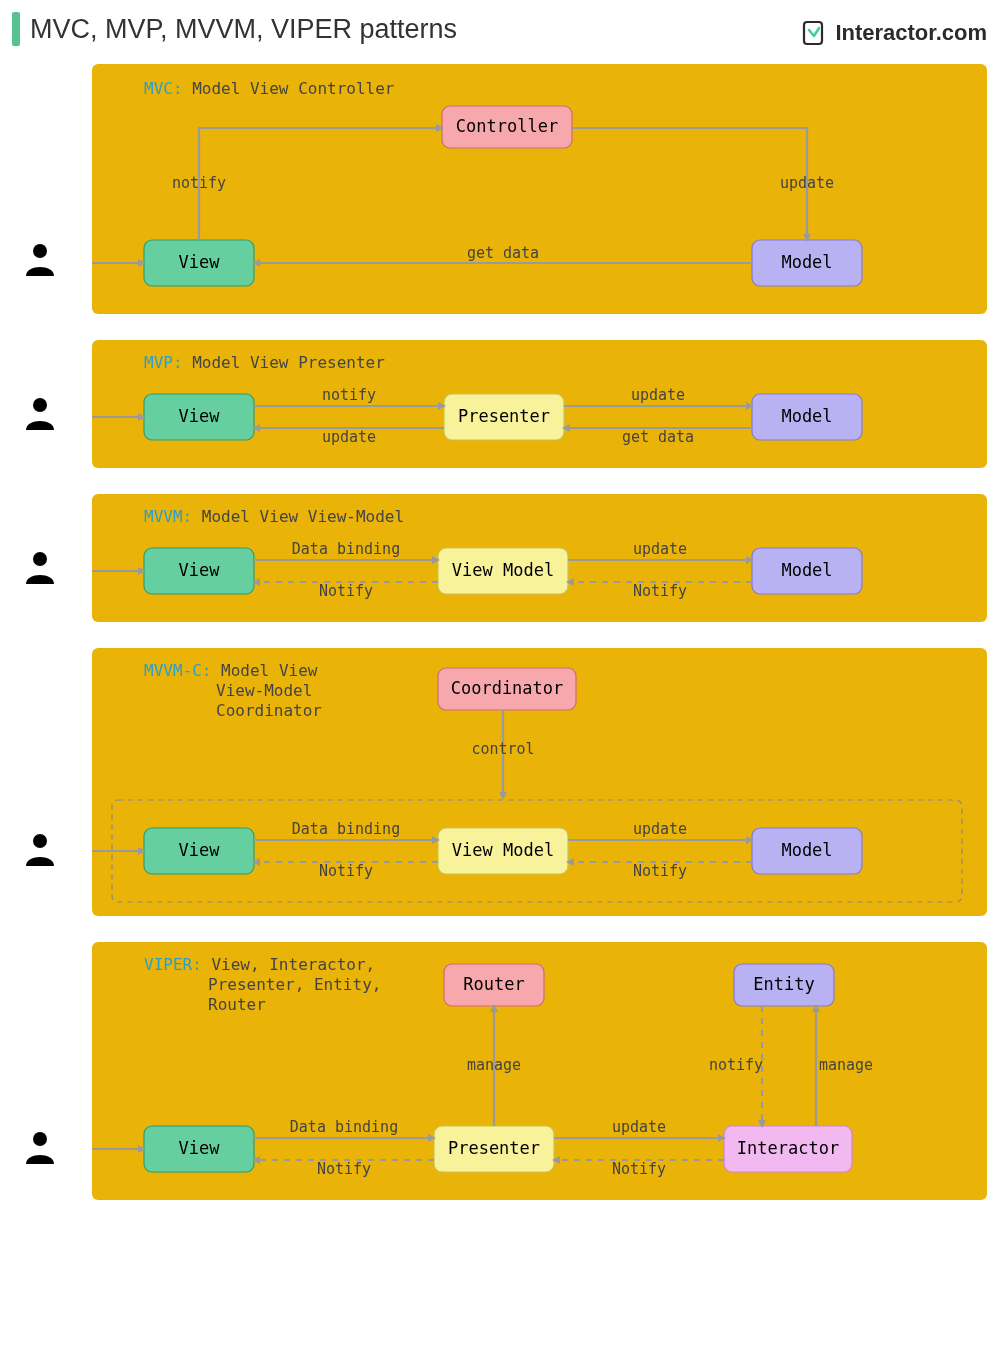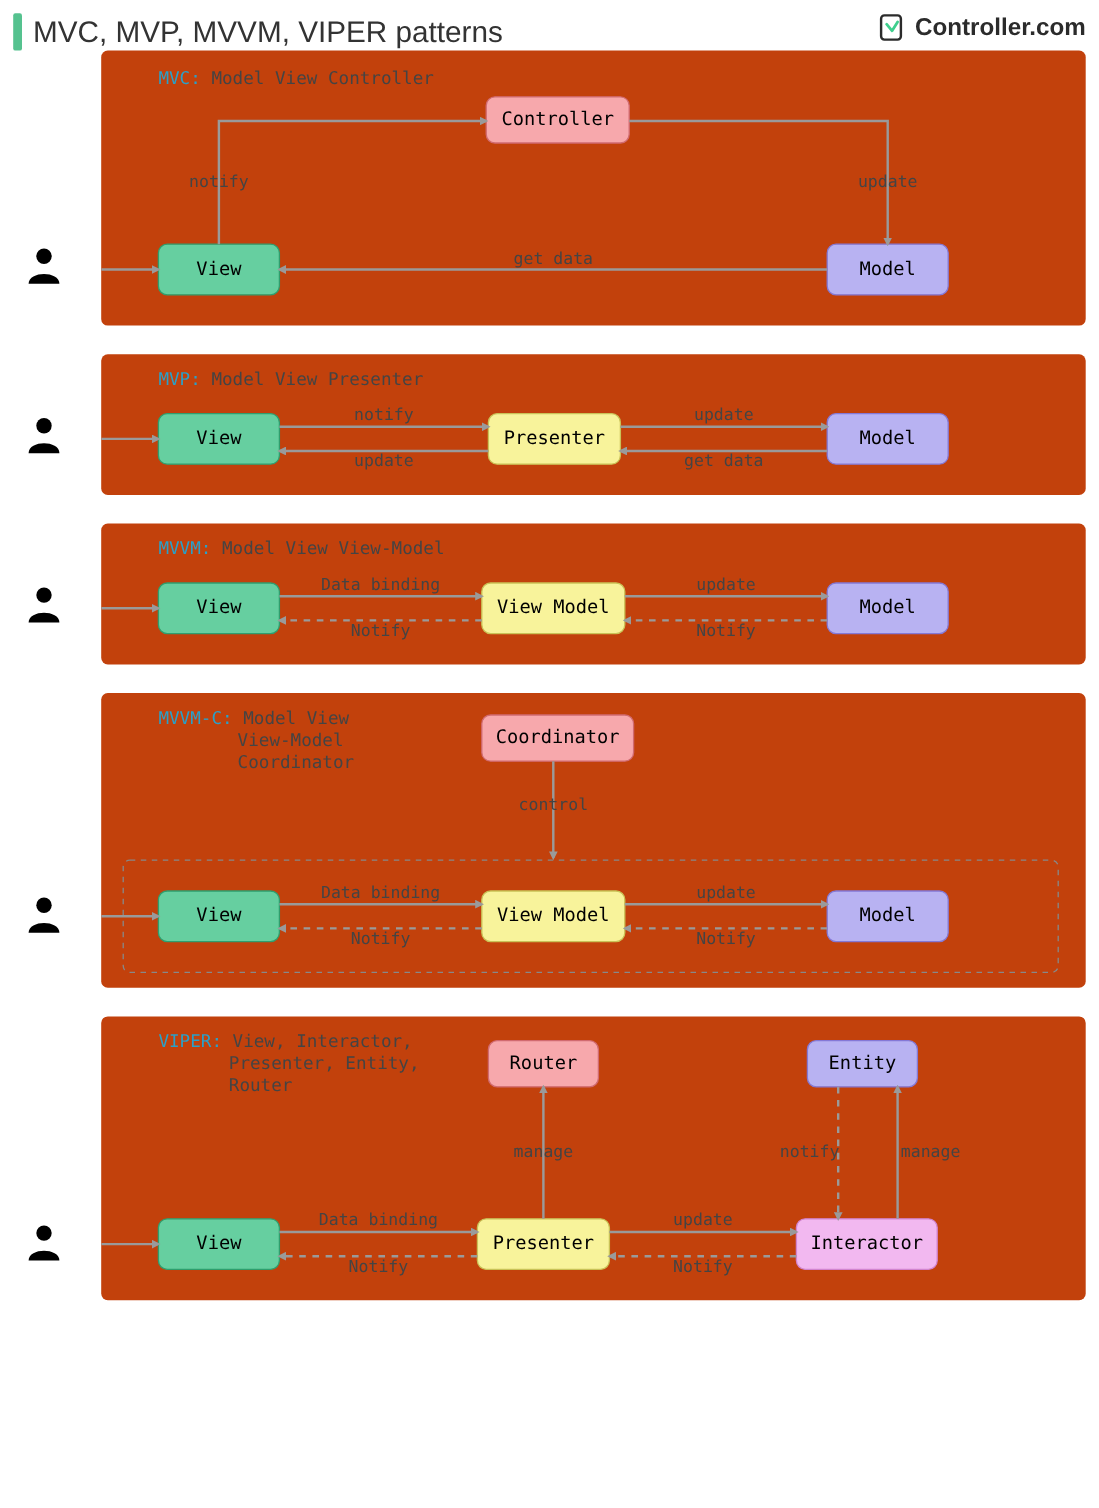--- a/index.html
+++ b/index.html
@@ -6,22 +6,23 @@
   body {
     margin: 0;
     padding: 12px;
     width: 999px;
     font-family: "SF Mono", Menlo, Consolas, monospace;
     background: #fff;
     color: #222;
   }
   .header {
     display: flex;
-    align-items: flex-start;
+    align-items: flex-end;
     justify-content: space-between;
+    margin-bottom: 18px;
   }
   .title-bar {
     display: flex;
     align-items: center;
     gap: 10px;
   }
   .accent {
     width: 8px;
     height: 34px;
     background: #55c28f;
@@ -37,21 +38,21 @@
     display: flex;
     align-items: center;
     gap: 8px;
     font-family: -apple-system, "Segoe UI", Arial, sans-serif;
     font-size: 22px;
     font-weight: 600;
     color: #2b2b2b;
   }
   .panel {
     position: relative;
-    background: #c2410c;
+    background: #eab308;
     border-radius: 6px;
     margin: 0 0 26px 80px;
     font-size: 16px;
   }
   .panel svg { display: block; }
   .user-icon {
     position: absolute;
     left: -70px;
     width: 36px;
     height: 36px;
@@ -84,21 +85,21 @@
 <div class="header">
   <div class="title-bar">
     <div class="accent"></div>
     <div class="page-title">MVC, MVP, MVVM, VIPER patterns</div>
   </div>
   <div class="brand">
     <svg width="26" height="26" viewBox="0 0 26 26">
       <rect x="3" y="2" width="18" height="22" rx="3" fill="none" stroke="#2b2b2b" stroke-width="2.2"></rect>
       <path d="M8 10 L13 16 L18 8" fill="none" stroke="#3fcf8e" stroke-width="2.5" stroke-linecap="round" stroke-linejoin="round"></path>
     </svg>
-    <span>Controller.com</span>
+    <span>Interactor.com</span>
   </div>
 </div>
 
 <div class="panel">
   <svg width="890" height="250" class="user-icon" style="top:178px">
       <use href="#user"></use>
     </svg>
   <svg width="890" height="250" viewBox="0 0 890 250">
     <text class="caption" x="52" y="30"><tspan class="caption-key">MVC:</tspan> <tspan class="caption-val">Model View Controller</tspan></text>
 

